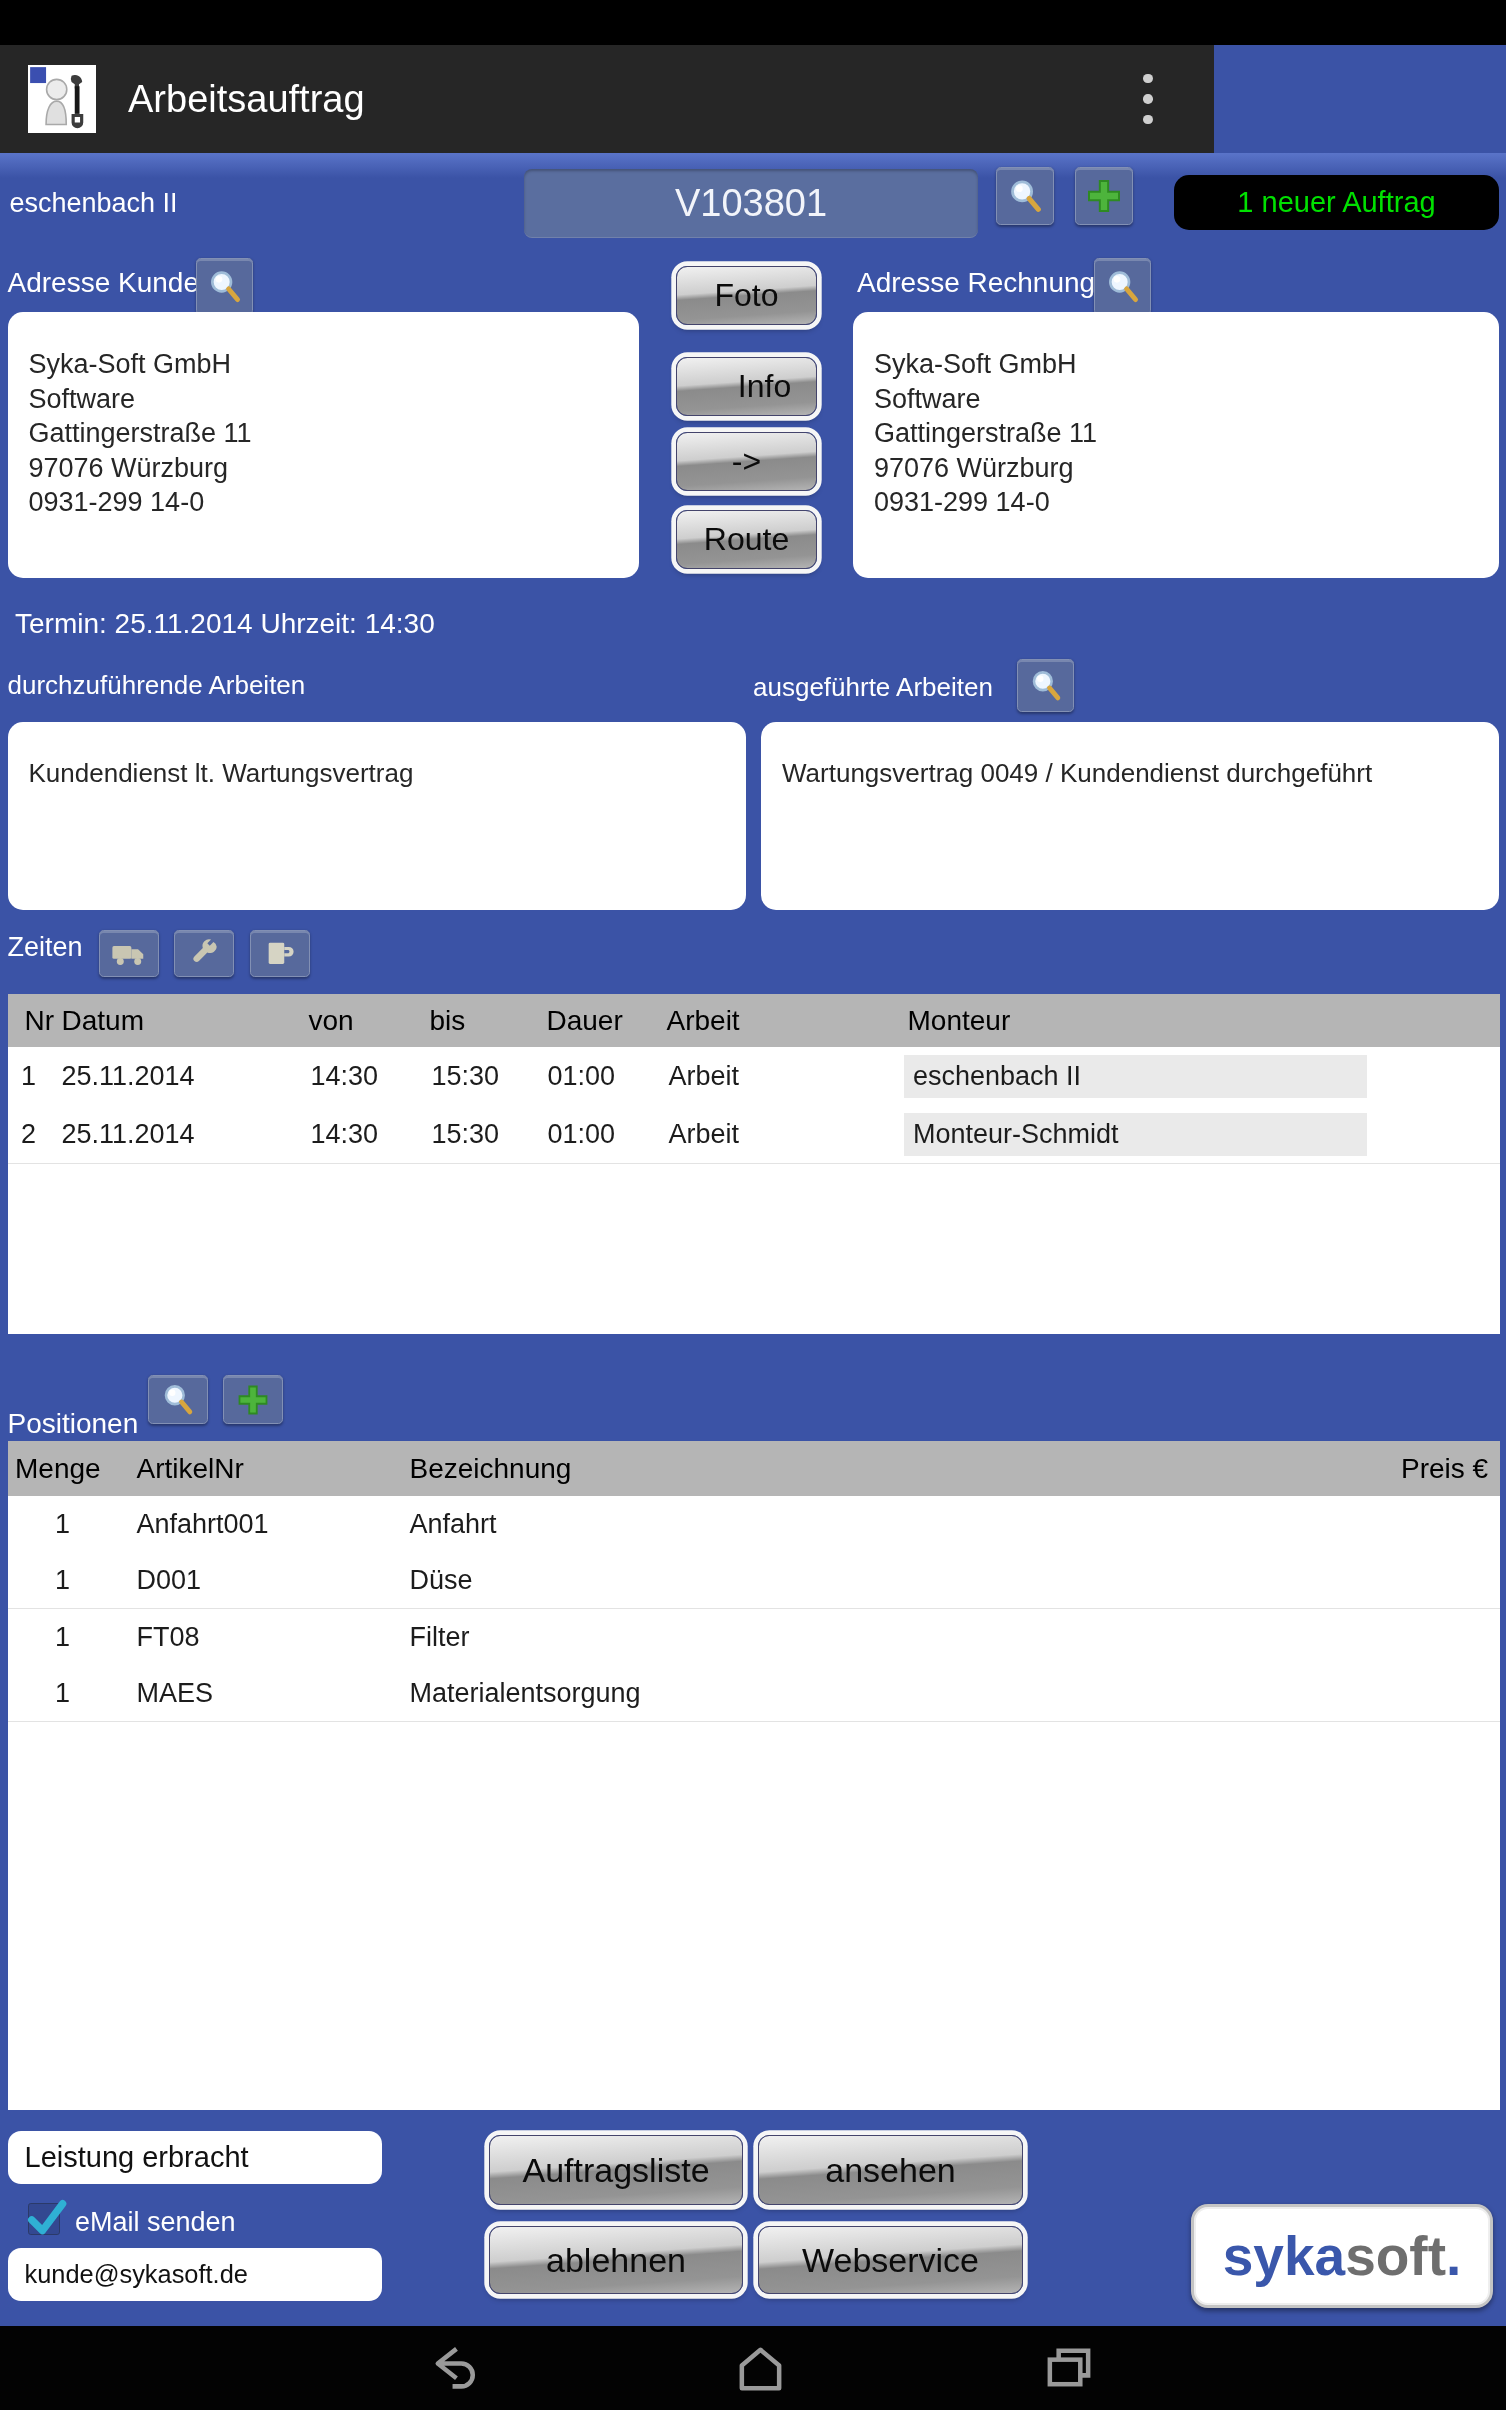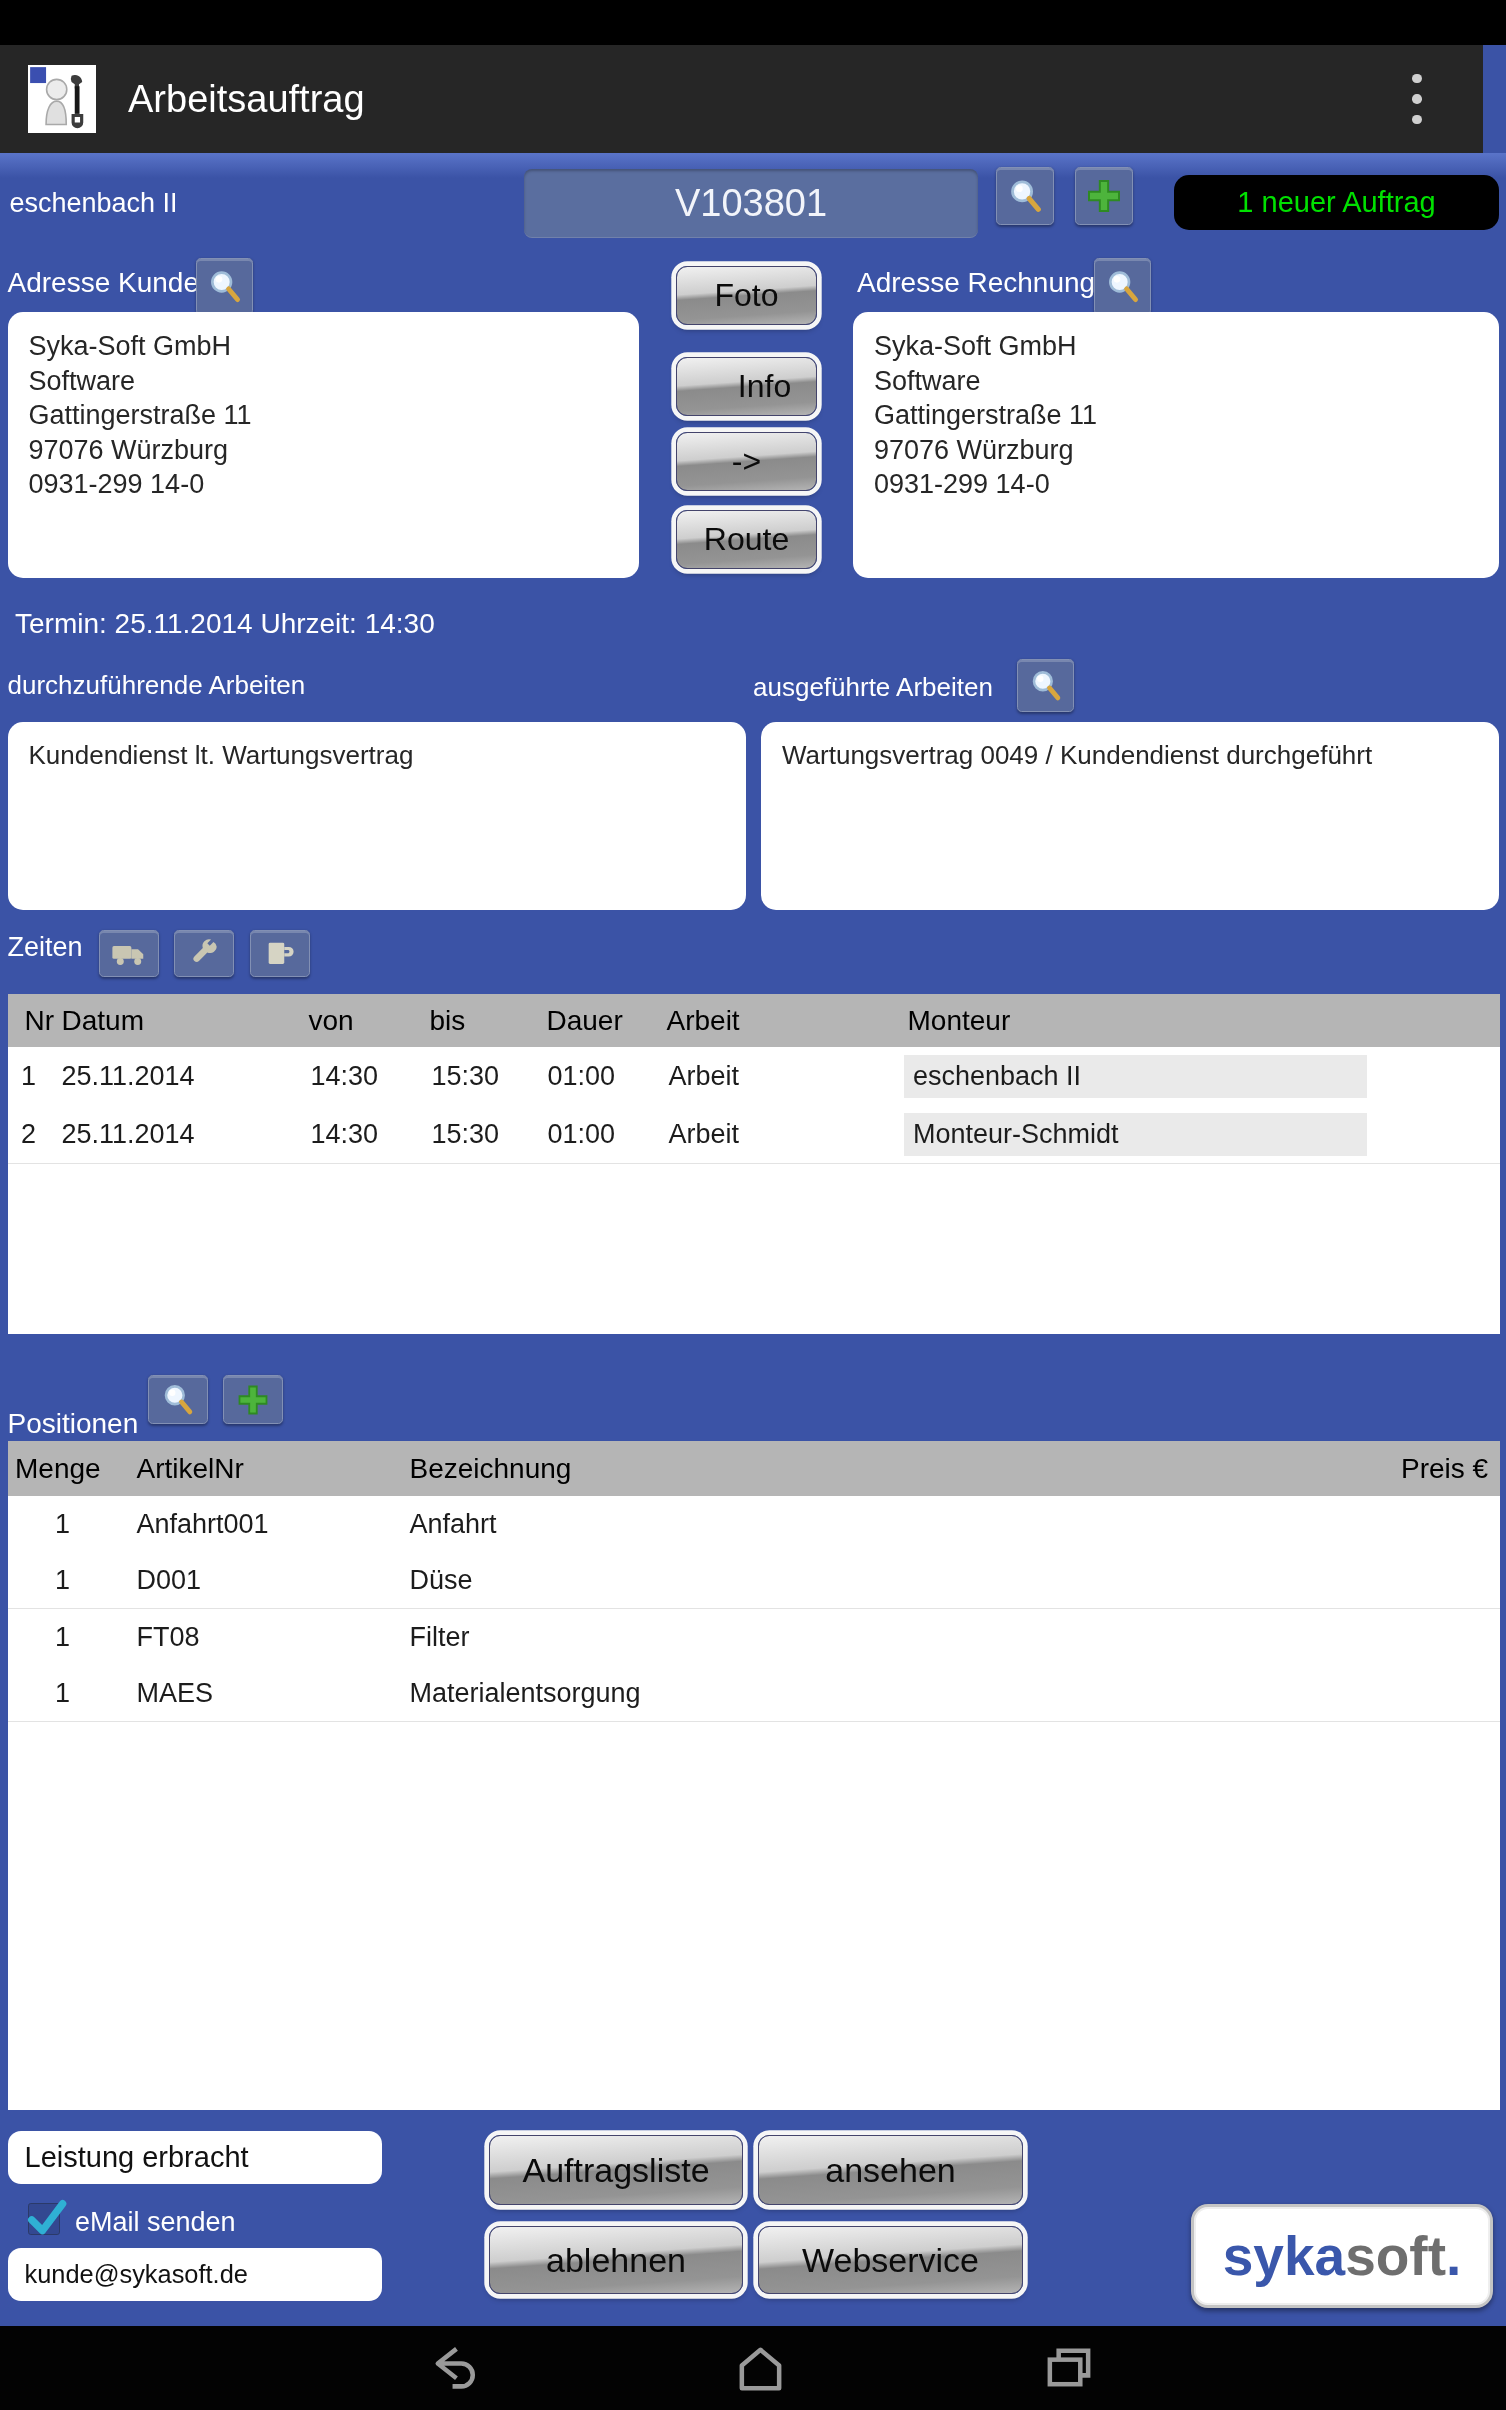--- a/index.html
+++ b/index.html
@@ -1,34 +1,34 @@
 <!DOCTYPE html>
 <html style="font-size:15px"><head>
 <meta charset="utf-8">
 <style>
   html,body{margin:0;padding:0;background:#000;}
   #screen{position:relative;width:1507px;height:2411px;background:#3b53a6;
           font-family:"Liberation Sans",sans-serif;overflow:hidden;}
 
   
   .status-bar{position:absolute;top:0;left:0;width:1507px;height:45px;background:#000;}
-  .app-bar{position:absolute;top:45px;left:0;width:1483px;height:108px;background:#262626;
+  .app-bar{position:absolute;top:45px;left:0;width:1214px;height:108px;background:#262626;
            display:flex;align-items:center;}
   .app-icon{width:68px;height:68px;margin-left:28px;background:#fff;position:relative;flex:0 0 auto;}
   .app-title{color:#fff;font-size:38px;margin-left:32px;}
   .overflow{position:absolute;right:47px;top:0;height:108px;width:38px;display:flex;
             flex-direction:column;justify-content:center;align-items:center;gap:11.3px;}
   .overflow i{width:9.4px;height:9.4px;border-radius:50%;background:#cfcfcf;display:block;}
   .top-glow{position:absolute;top:153px;left:0;width:1507px;height:24.5px;
             background:linear-gradient(#5a74c9,#3b53a6);}
 
   
   .lbl{position:absolute;color:#fff;font-size:28px;white-space:nowrap;}
   .panel{position:absolute;background:#fff;border-radius:15px;color:#262626;font-size:27px;
-         line-height:1.28;padding:17px 21px;white-space:pre-line;box-sizing:border-box;}
+         line-height:1.28;padding:35px 21px;white-space:pre-line;box-sizing:border-box;}
   .sqbtn{position:absolute;background:#57699c;border:0.9px solid #8290b4;border-radius:4.7px;
          box-shadow:inset 0 1.9px 0 rgba(255,255,255,.2),0 1.9px 2.8px rgba(0,0,0,.35);
          display:flex;align-items:center;justify-content:center;}
   .field{position:absolute;background:#5a6e9f;border-radius:8px;color:#f2f4fa;
          display:flex;align-items:center;justify-content:center;font-size:38px;
          box-shadow:inset 0 1.9px 2.8px rgba(0,0,0,.25),inset 0 -0.9px 0 rgba(255,255,255,.15);}
   .glossy{position:absolute;display:flex;align-items:center;justify-content:center;
           color:#0b0b0b;border:1.9px solid #44446b;border-radius:11.3px;
           background:linear-gradient(176deg,#f1f1f1 0%,#cecece 42%,#8b8b8b 50%,#949494 80%,#b4b4b4 100%);
           box-shadow:0 0 0 4.7px #f6f6f6,0 3.8px 6.6px rgba(0,0,0,.45);box-sizing:border-box;}

